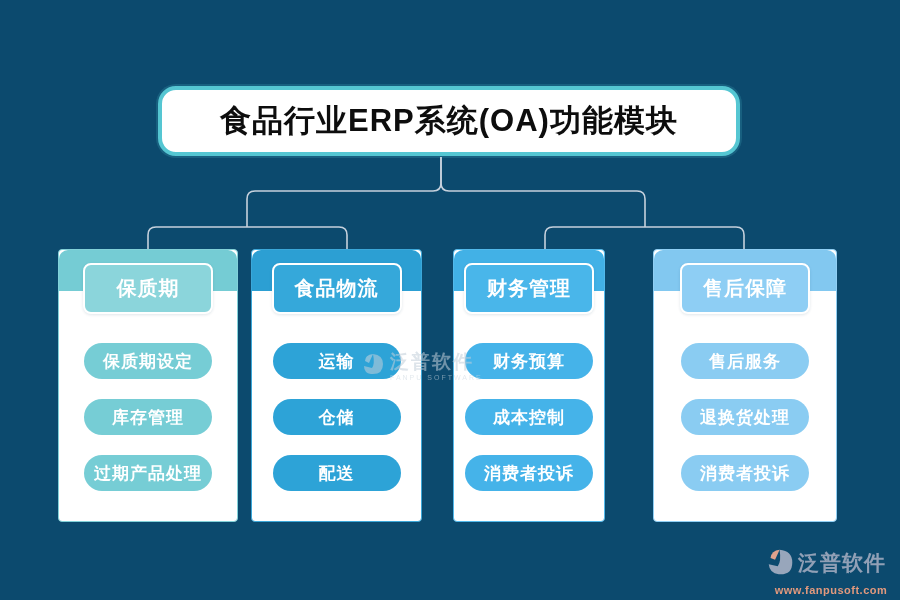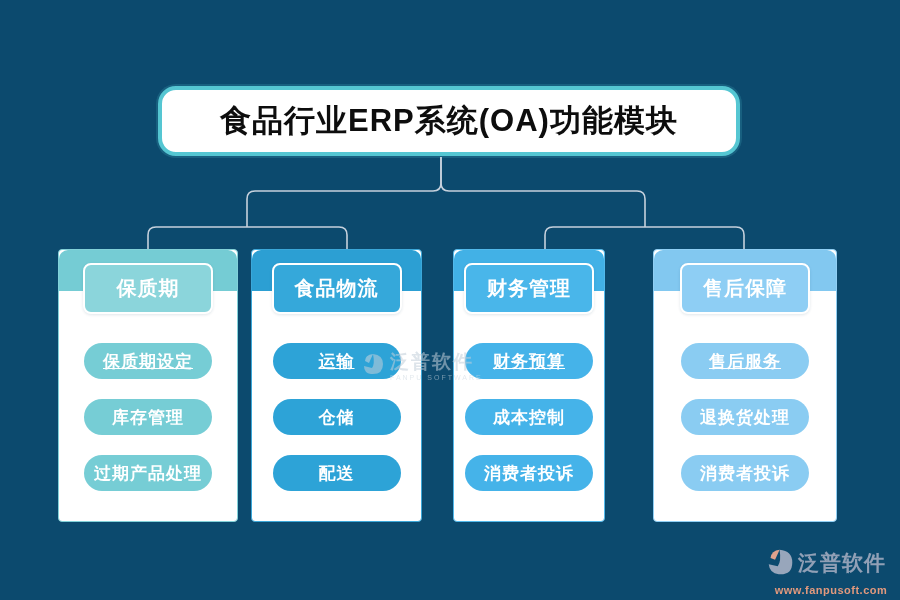--- a/index.html
+++ b/index.html
@@ -39,21 +39,21 @@
     display:flex;align-items:center;justify-content:center;
     color:#fff;font-size:20px;font-weight:bold;letter-spacing:1px;
     box-shadow:0 1px 3px rgba(0,60,90,.12);
   }
   .pill{
     position:absolute;left:50%;transform:translateX(-50%);
     width:128px;height:36px;border-radius:18px;background:var(--pill);
     display:flex;align-items:center;justify-content:center;
     color:#fff;font-size:17px;font-weight:bold;letter-spacing:1px;
   }
-  .p0{top:93px;text-decoration:underline;}.p1{top:149px;}.p2{top:205px;}
+  .p0{top:93px;}.p1{top:149px;}.p2{top:205px;}
   
   .watermark{
     position:absolute;left:362px;top:352px;display:flex;align-items:flex-start;
     opacity:.55;z-index:5;pointer-events:none;
   }
   .watermark .wm-text{display:flex;flex-direction:column;margin-left:4px;}
   .watermark .wm-cn{font-size:19px;font-weight:bold;color:#c2cfda;line-height:20px;letter-spacing:2px;}
   .watermark .wm-en{font-size:7px;color:#ccd7e0;letter-spacing:2px;margin-top:2px;}
   
   .brand{position:absolute;left:766px;top:548px;width:130px;}

